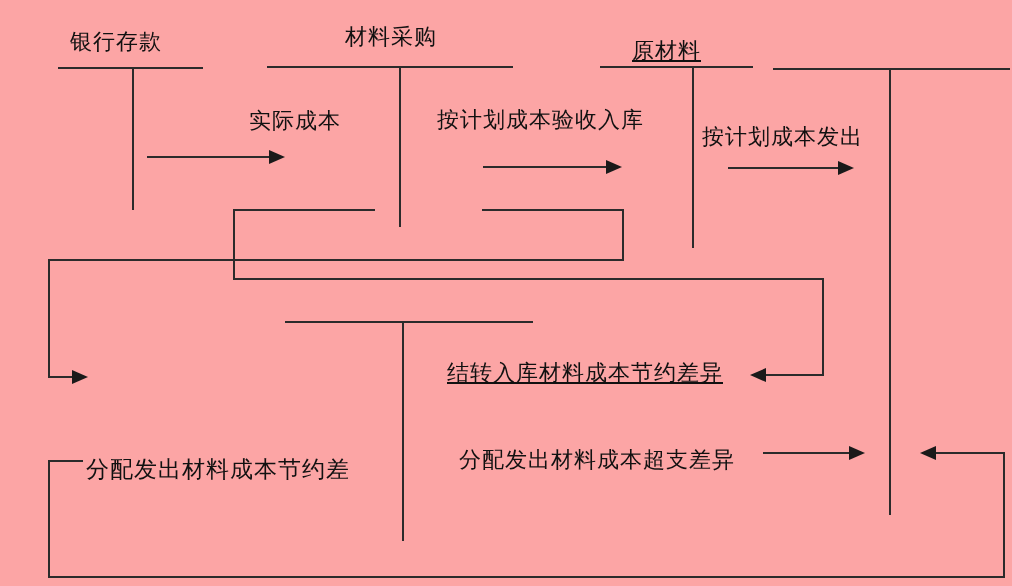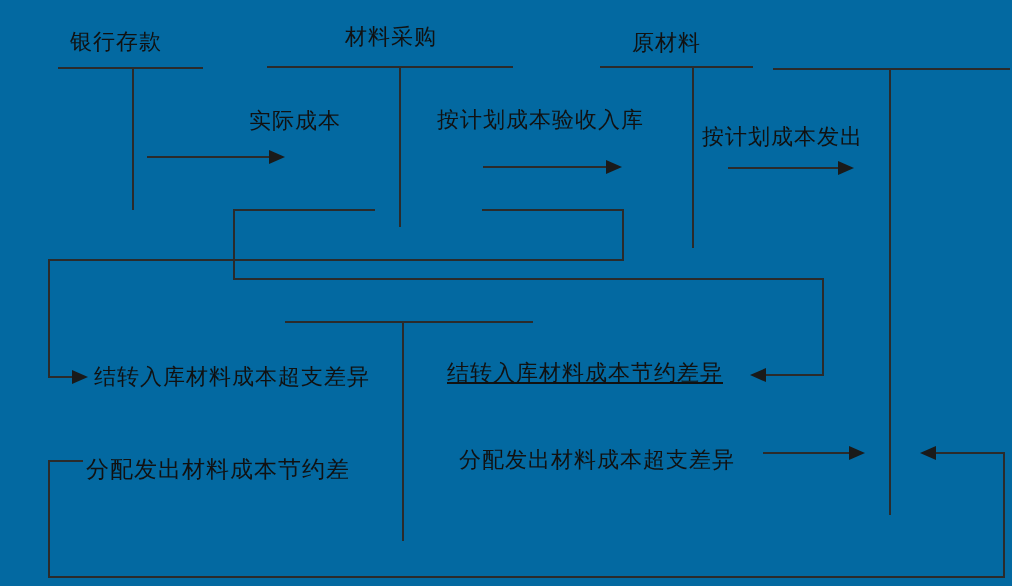--- a/index.html
+++ b/index.html
@@ -1,19 +1,19 @@
 <!DOCTYPE html>
 <html><head>
 <meta charset="utf-8">
 <style>
   html,body{margin:0;padding:0;background:#ffffff;}
   #canvas{
     position:relative;
     width:1012px;height:586px;
-    background:#0369a1;
+    background:#fca5a5;
     font-family:"Liberation Sans","DejaVu Sans",sans-serif;
     color:#111111;
     overflow:hidden;
   }
   .txt{
     position:absolute;
     white-space:nowrap;
     font-size:22px;
     line-height:1.15;
     letter-spacing:1px;
@@ -25,21 +25,21 @@
   .ah-r{border-left:16px solid #1a1a1a;}
   .ah-l{border-right:16px solid #1a1a1a;}
 </style>
 </head>
 <body>
 
 <div id="canvas">
 
   <div class="txt" style="left:70px;top:29px;">银行存款</div>
   <div class="txt" style="left:345px;top:24px;">材料采购</div>
-  <div class="txt" style="left:632px;top:30px;">原材料</div>
+  <div class="txt" style="left:632px;top:38px;text-decoration:underline;">原材料</div>
 
   <div class="hl" style="left:58px;top:67px;width:145px;"></div>
   <div class="vl" style="left:132px;top:68px;height:142px;"></div>
 
   <div class="hl" style="left:267px;top:66px;width:246px;"></div>
   <div class="vl" style="left:399px;top:67px;height:160px;"></div>
 
   <div class="hl" style="left:600px;top:66px;width:153px;"></div>
   <div class="vl" style="left:692px;top:67px;height:181px;"></div>
 
@@ -60,21 +60,20 @@
   <div class="txt" style="left:702px;top:114px;margin-top:10px;">按计划成本发出</div>
   <div class="hl" style="left:728px;top:167px;width:113px;"></div>
   <div class="ah ah-r" style="left:838px;top:161px;"></div>
 
   <div class="hl" style="left:482px;top:209px;width:142px;"></div>
   <div class="vl" style="left:622px;top:209px;height:52px;"></div>
   <div class="hl" style="left:49px;top:259px;width:575px;"></div>
   <div class="vl" style="left:48px;top:259px;height:119px;"></div>
   <div class="hl" style="left:49px;top:376px;width:26px;"></div>
   <div class="ah ah-r" style="left:72px;top:370px;"></div>
-  <div class="txt" style="left:94px;top:364px;">结转入库材料成本超支差异</div>
 
   <div class="hl" style="left:234px;top:209px;width:141px;"></div>
   <div class="vl" style="left:233px;top:209px;height:71px;"></div>
   <div class="hl" style="left:233px;top:278px;width:591px;"></div>
   <div class="vl" style="left:822px;top:278px;height:98px;"></div>
   <div class="hl" style="left:764px;top:374px;width:60px;"></div>
   <div class="ah ah-l" style="left:750px;top:368px;"></div>
   <div class="txt" style="left:447px;top:360px;text-decoration:underline;">结转入库材料成本节约差异</div>
 
   <div class="hl" style="left:49px;top:460px;width:34px;"></div>

